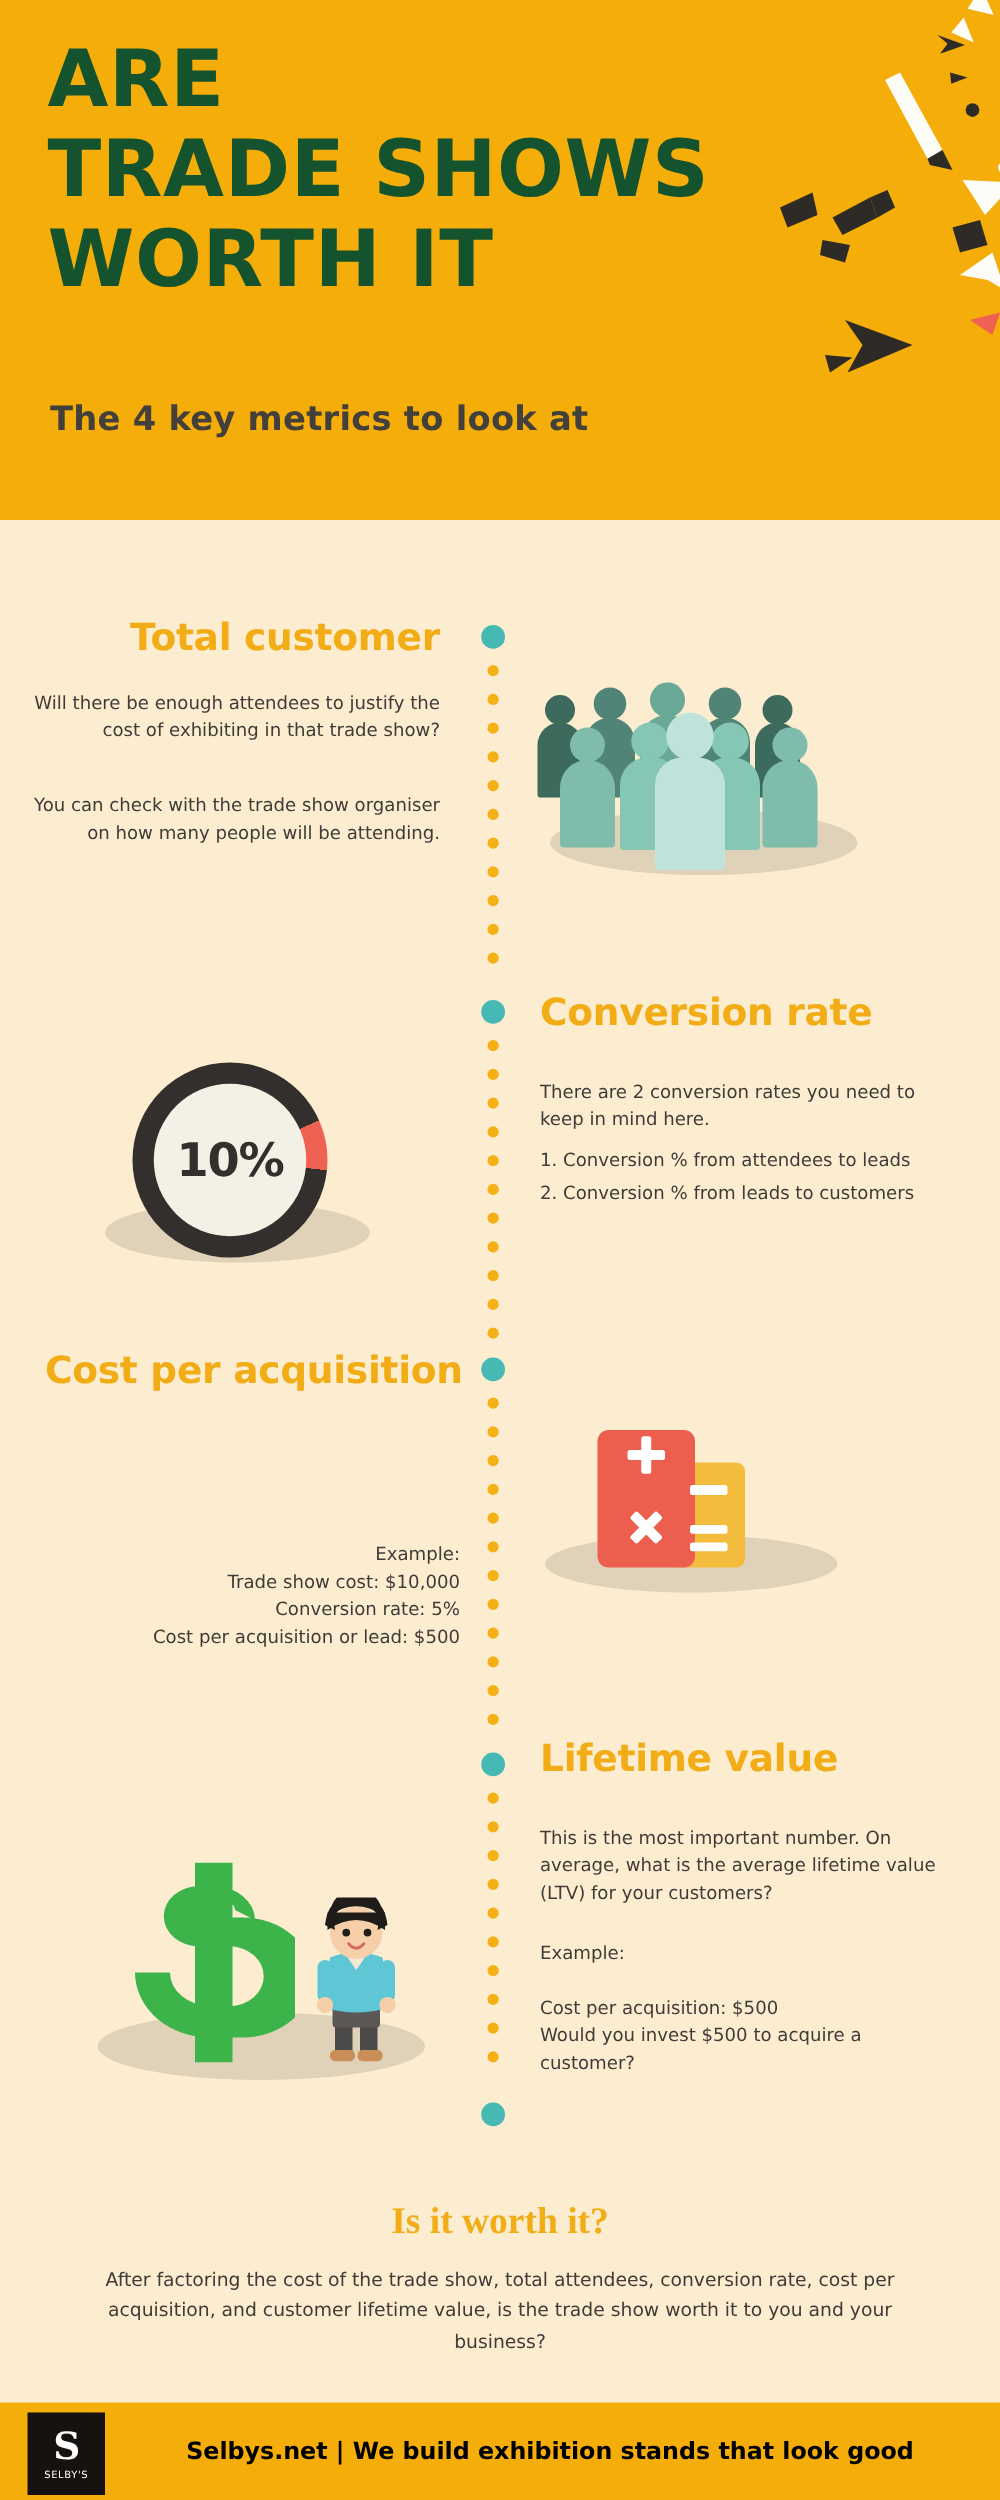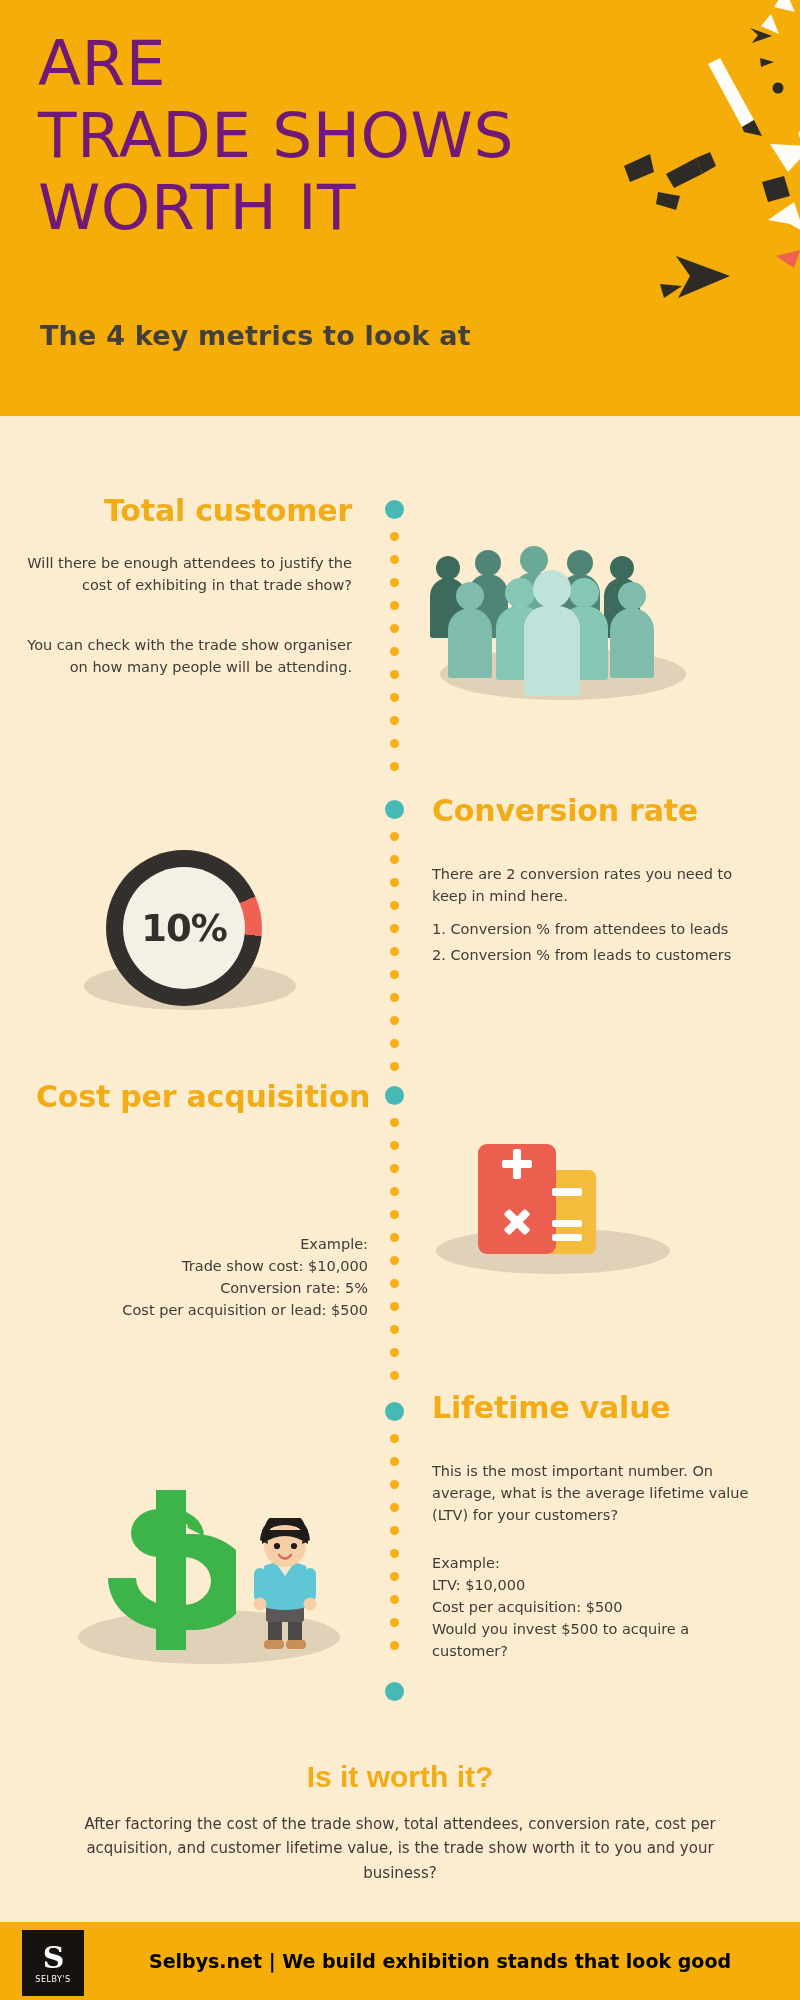--- a/index.html
+++ b/index.html
@@ -13,22 +13,22 @@
   .page { position: relative; width: 800px; height: 2000px; background: #fcecd0; }
 
   
   .header {
     position: absolute; left: 0; top: 0; width: 800px; height: 416px;
     background: #f4ad09; overflow: hidden;
   }
   .title-block { position: absolute; left: 38px; top: 28px; width: 620px; }
   .title-line {
     font-family: "DejaVu Sans", sans-serif;
-    font-weight: normal;
-    color: #701a75;
+    font-weight: bold;
+    color: #14532d;
     font-size: 63px;
     letter-spacing: 0.5px;
     line-height: 1.14;
     text-transform: uppercase;
   }
   .subtitle {
     position: absolute; left: 40px; top: 320px;
     font-family: "DejaVu Sans", sans-serif;
     font-weight: bold;
     font-size: 27px;
@@ -106,21 +106,21 @@
   .calc-yellow {
     position: absolute; left: 57px; top: 26px; width: 61px; height: 84px;
     background: #f4bc3d; border-radius: 7px;
   }
   .glyph { position: absolute; background: #ffffff; border-radius: 2px; }
   .char { position: absolute; left: 245px; top: 1528px; width: 74px; height: 140px; }
 
   
   .concl-head {
     position: absolute; left: 0; top: 1760px; width: 800px; text-align: center;
-    font-family: Liberation Sans, sans-serif; font-weight: bold;
+    font-family: Liberation Serif, serif; font-weight: bold;
     font-size: 30px; color: #f2ac16;
   }
   .concl-body {
     position: absolute; left: 70px; top: 1812px; width: 660px; text-align: center;
     font-family: "DejaVu Sans", sans-serif; font-size: 15px;
     color: #3f3c38; line-height: 1.62;
   }
 
   
   .footer {
@@ -347,21 +347,20 @@
       <div class="glyph" style="left:74px; top:76px; width:30px; height:7px;"></div>
       <div class="glyph" style="left:74px; top:90px; width:30px; height:7px;"></div>
     </div>
   </div>
 
   <div class="sec-head ta-left" style="left:432px; top:1390px;">Lifetime value</div>
 
   <div class="sec-body ta-left" style="left:432px; top:1460px; width:330px;">This is the most important number. On average, what is the average lifetime value (LTV) for your customers?</div>
 
   <div class="sec-body ta-left" style="left:432px; top:1552px; width:330px;">Example:</div>
-  <div class="sec-body ta-left" style="left:432px; top:1574px; width:330px;">LTV: $10,000</div>
   <div class="sec-body ta-left" style="left:432px; top:1596px; width:330px;">Cost per acquisition: $500</div>
   <div class="sec-body ta-left" style="left:432px; top:1618px; width:300px;">Would you invest $500 to acquire a customer?</div>
 
   <div style="position:absolute; left:70px; top:1460px; width:290px; height:220px;">
     <div class="shadow-ellipse" style="left:8px; top:150px; width:262px; height:54px;"></div>
 
     <svg style="position:absolute; left:36px; top:30px; width:130px; height:160px;" viewBox="0 0 130 160">
       <g fill="#3cb44a">
         <rect x="50" y="0" width="30" height="160"></rect>
         <path d="M98 46 a33 27 0 0 0 -33 -27 h-12 a28 24 0 0 0 0 48 h24 a28 24 0 0 1 0 48 h-14 a33 27 0 0 1 -33 -27 h-28 a60 52 0 0 0 60 52 h26 a56 48 0 0 0 0 -96 h-24 a6 6 0 0 1 0 -12 h12 a6 6 0 0 1 6 6 z"></path>

